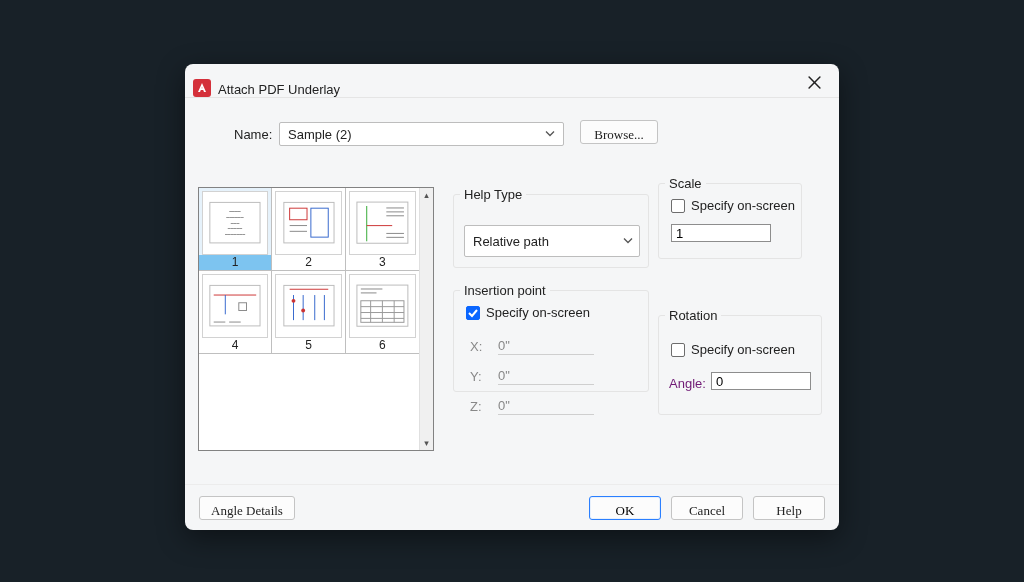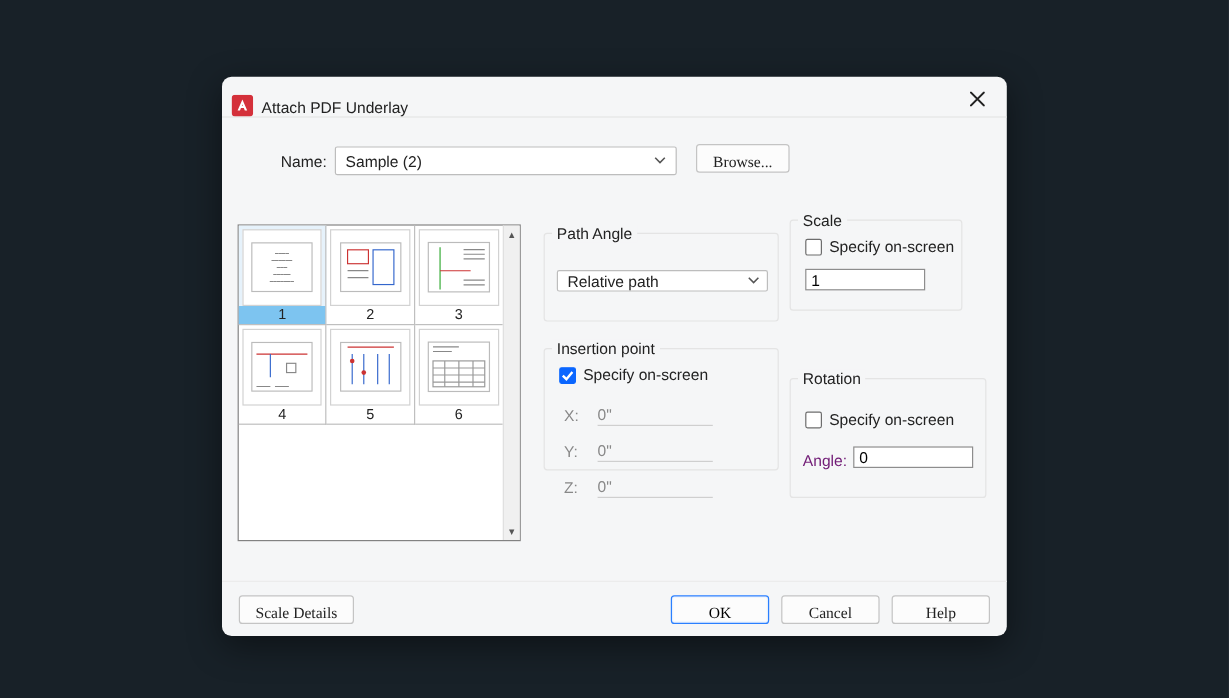--- a/index.html
+++ b/index.html
@@ -40,21 +40,21 @@
   .thumb-row2 .thumb-cell { height: 83px; }
   .thumb-num { height: 15px; font-size: 12px; text-align: center; line-height: 15px; }
   .thumb-cell.selected { background: #e6f2fb; }
   .thumb-cell.selected .thumb-img { background:#fff; }
   .thumb-cell.selected .thumb-num { background: #7dc4f0; }
 
   
   .grp { position: absolute; border: 1px solid #e4e4e4; border-radius: 3px; padding-top: 4px;}
   .grp .grp-title { position:absolute; top:-8px; left:6px; background:#f5f6f7; padding:0 4px; font-size:13px; color:#222;}
   .grp-path { left: 268px; top: 96px; width: 196px; height: 74px; }
-  .path-select { position: absolute; left: 10px; top: 30px; width: 176px; height: 18px; background: #fff; border: 1px solid #bdbdbd; border-radius: 2px; display:flex; align-items:center; padding: 0 8px;}
+  .path-select { position: absolute; left: 10px; top: 30px; width: 176px; height: 32px; background: #fff; border: 1px solid #bdbdbd; border-radius: 2px; display:flex; align-items:center; padding: 0 8px;}
   .path-select .chev { position: absolute; right: 6px; top: 50%; transform: translateY(-50%);}
 
   .grp-scale { left: 473px; top: 85px; width: 144px; height: 76px;}
   .grp-rot   { left: 473px; top: 217px; width: 164px; height: 100px;}
   .grp-ins   { left: 268px; top: 192px; width: 196px; height: 102px;}
 
   .ck { display:flex; align-items:center; gap:6px; font-size:13px; }
   .ck-box { width:14px; height:14px; border:1px solid #6d6d6d; border-radius:2px; background:#fff; display:inline-flex; align-items:center; justify-content:center;}
   .ck.checked .ck-box { background:#0a66ff; border-color:#0a66ff;}
   .ck.checked .ck-box svg { display:block;}
@@ -73,21 +73,21 @@
   .field-row .lbl { width: 16px;}
 
   .scale-input { position:absolute; left:12px; top:40px; width:100px; height:18px; border:1px solid #8d8d8d; border-top-color:#8d8d8d; background:#fff; font-size:13px; padding:0 4px;}
   .angle-lbl { position:absolute; left:10px; top:60px; color:#701a75; font-size:13px;}
   .angle-input { position:absolute; left:52px; top:56px; width:100px; height:18px; border:1px solid #8d8d8d; background:#fff; font-size:13px; padding:0 4px;}
 
   .chev svg { width: 10px; height: 10px; }
 
   .footer { height: 46px; border-top: 1px solid #ececec; display:flex; align-items:center; padding: 0 14px; gap: 10px;}
   .footer .spacer { flex:1;}
-  .footer .btn { width: 82px; }
+  .footer .btn { width: 72px; }
   .btn.primary { border-color:#2a7fff; color:#000; box-shadow: inset 0 0 0 1px #5aa0ff20;}
 </style>
 </head>
 <body>
 
 <div class="dialog">
 
   <div class="titlebar">
     <span class="app-icon">
       <svg viewBox="0 0 18 18">
@@ -220,21 +220,21 @@
           <div class="thumb-num">6</div>
         </div>
       </div>
       <div class="thumbs-scroll">
         <span class="tri">▴</span>
         <span class="tri">▾</span>
       </div>
     </div>
 
     <div class="grp grp-path">
-      <div class="grp-title">Path Angle</div>
+      <div class="grp-title">Help Type</div>
       <div class="path-select">
         <span>Relative path</span>
         <span class="chev"><svg viewBox="0 0 10 10">
               <path d="M1 3 L5 7 L9 3" fill="none" stroke="#555" stroke-width="1.3"></path>
             </svg></span>
       </div>
     </div>
 
     <div class="grp grp-scale">
       <div class="grp-title">Scale</div>
@@ -276,21 +276,21 @@
         <span>Specify on-screen</span>
       </label>
       <span class="angle-lbl">Angle:</span>
       <input class="angle-input" value="0" style="">
     </div>
 
   </div>
 
   <div class="footer">
     <div class="btn" style="width:96px;">
-        <span>Scale Details</span>
+        <span>Angle Details</span>
       </div>
     <span class="spacer"></span>
     <div class="btn primary">
         <span>OK</span>
       </div>
     <div class="btn">
         <span>Cancel</span>
       </div>
     <div class="btn">
         <span>Help</span>

